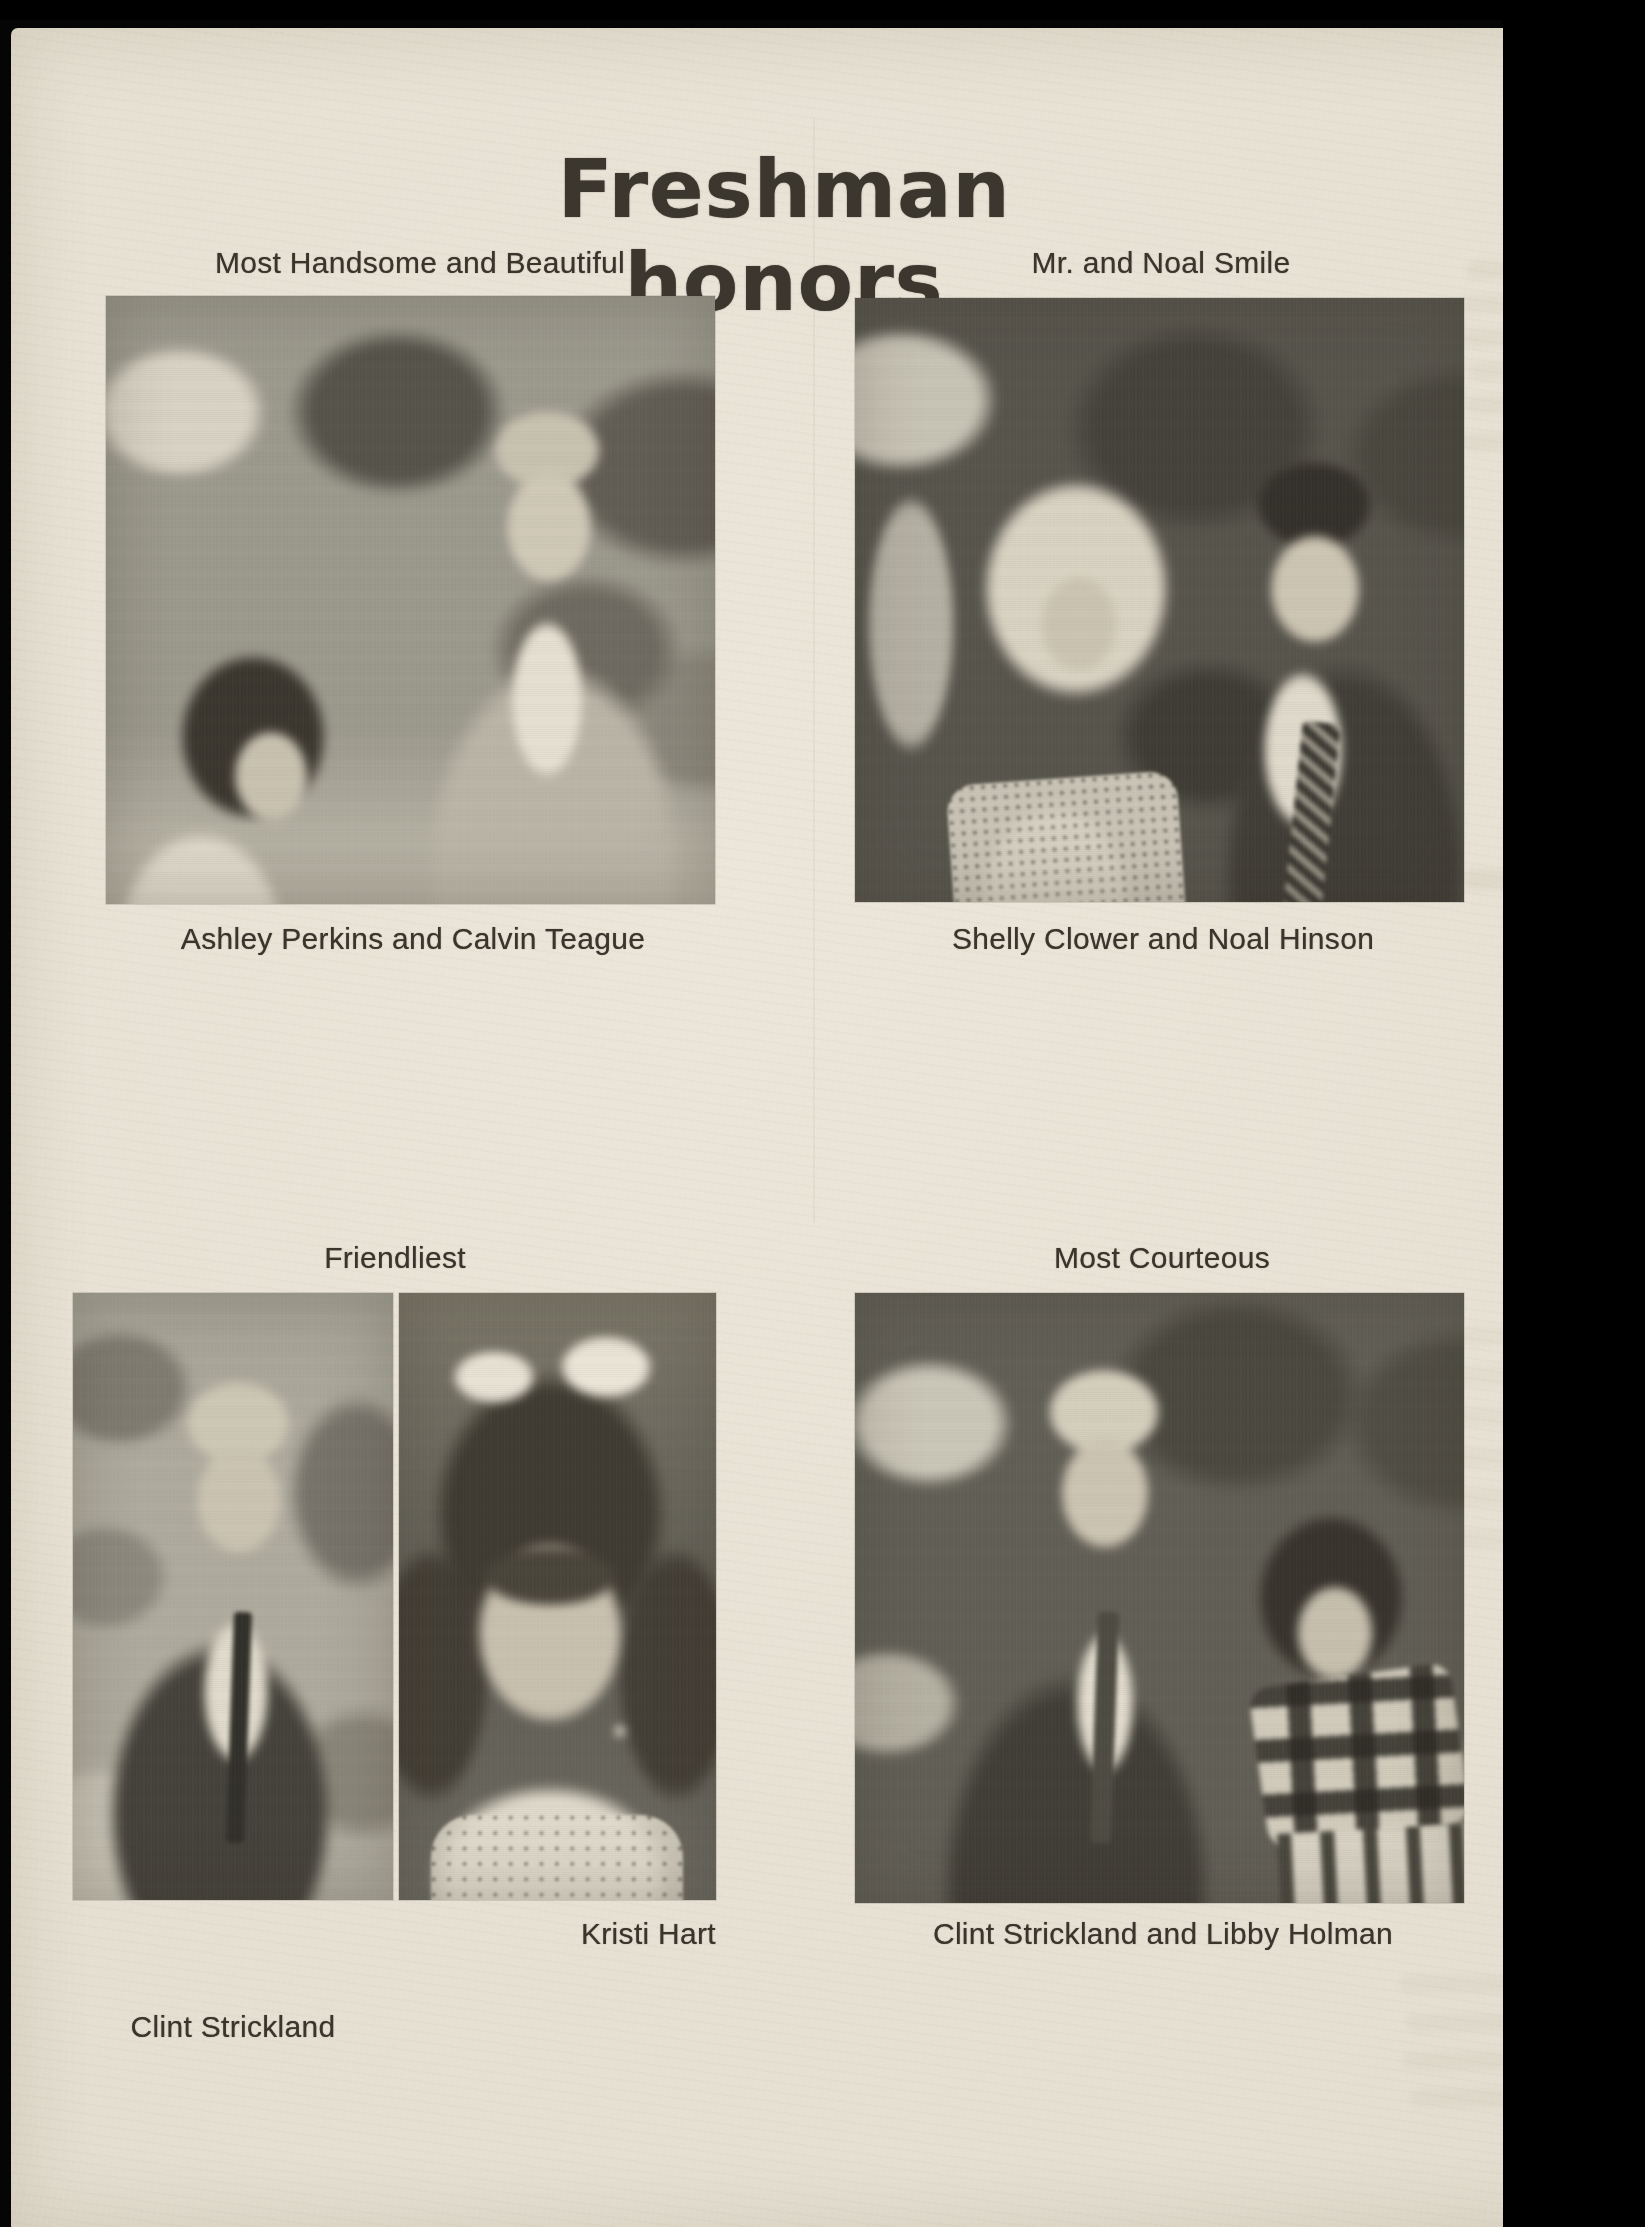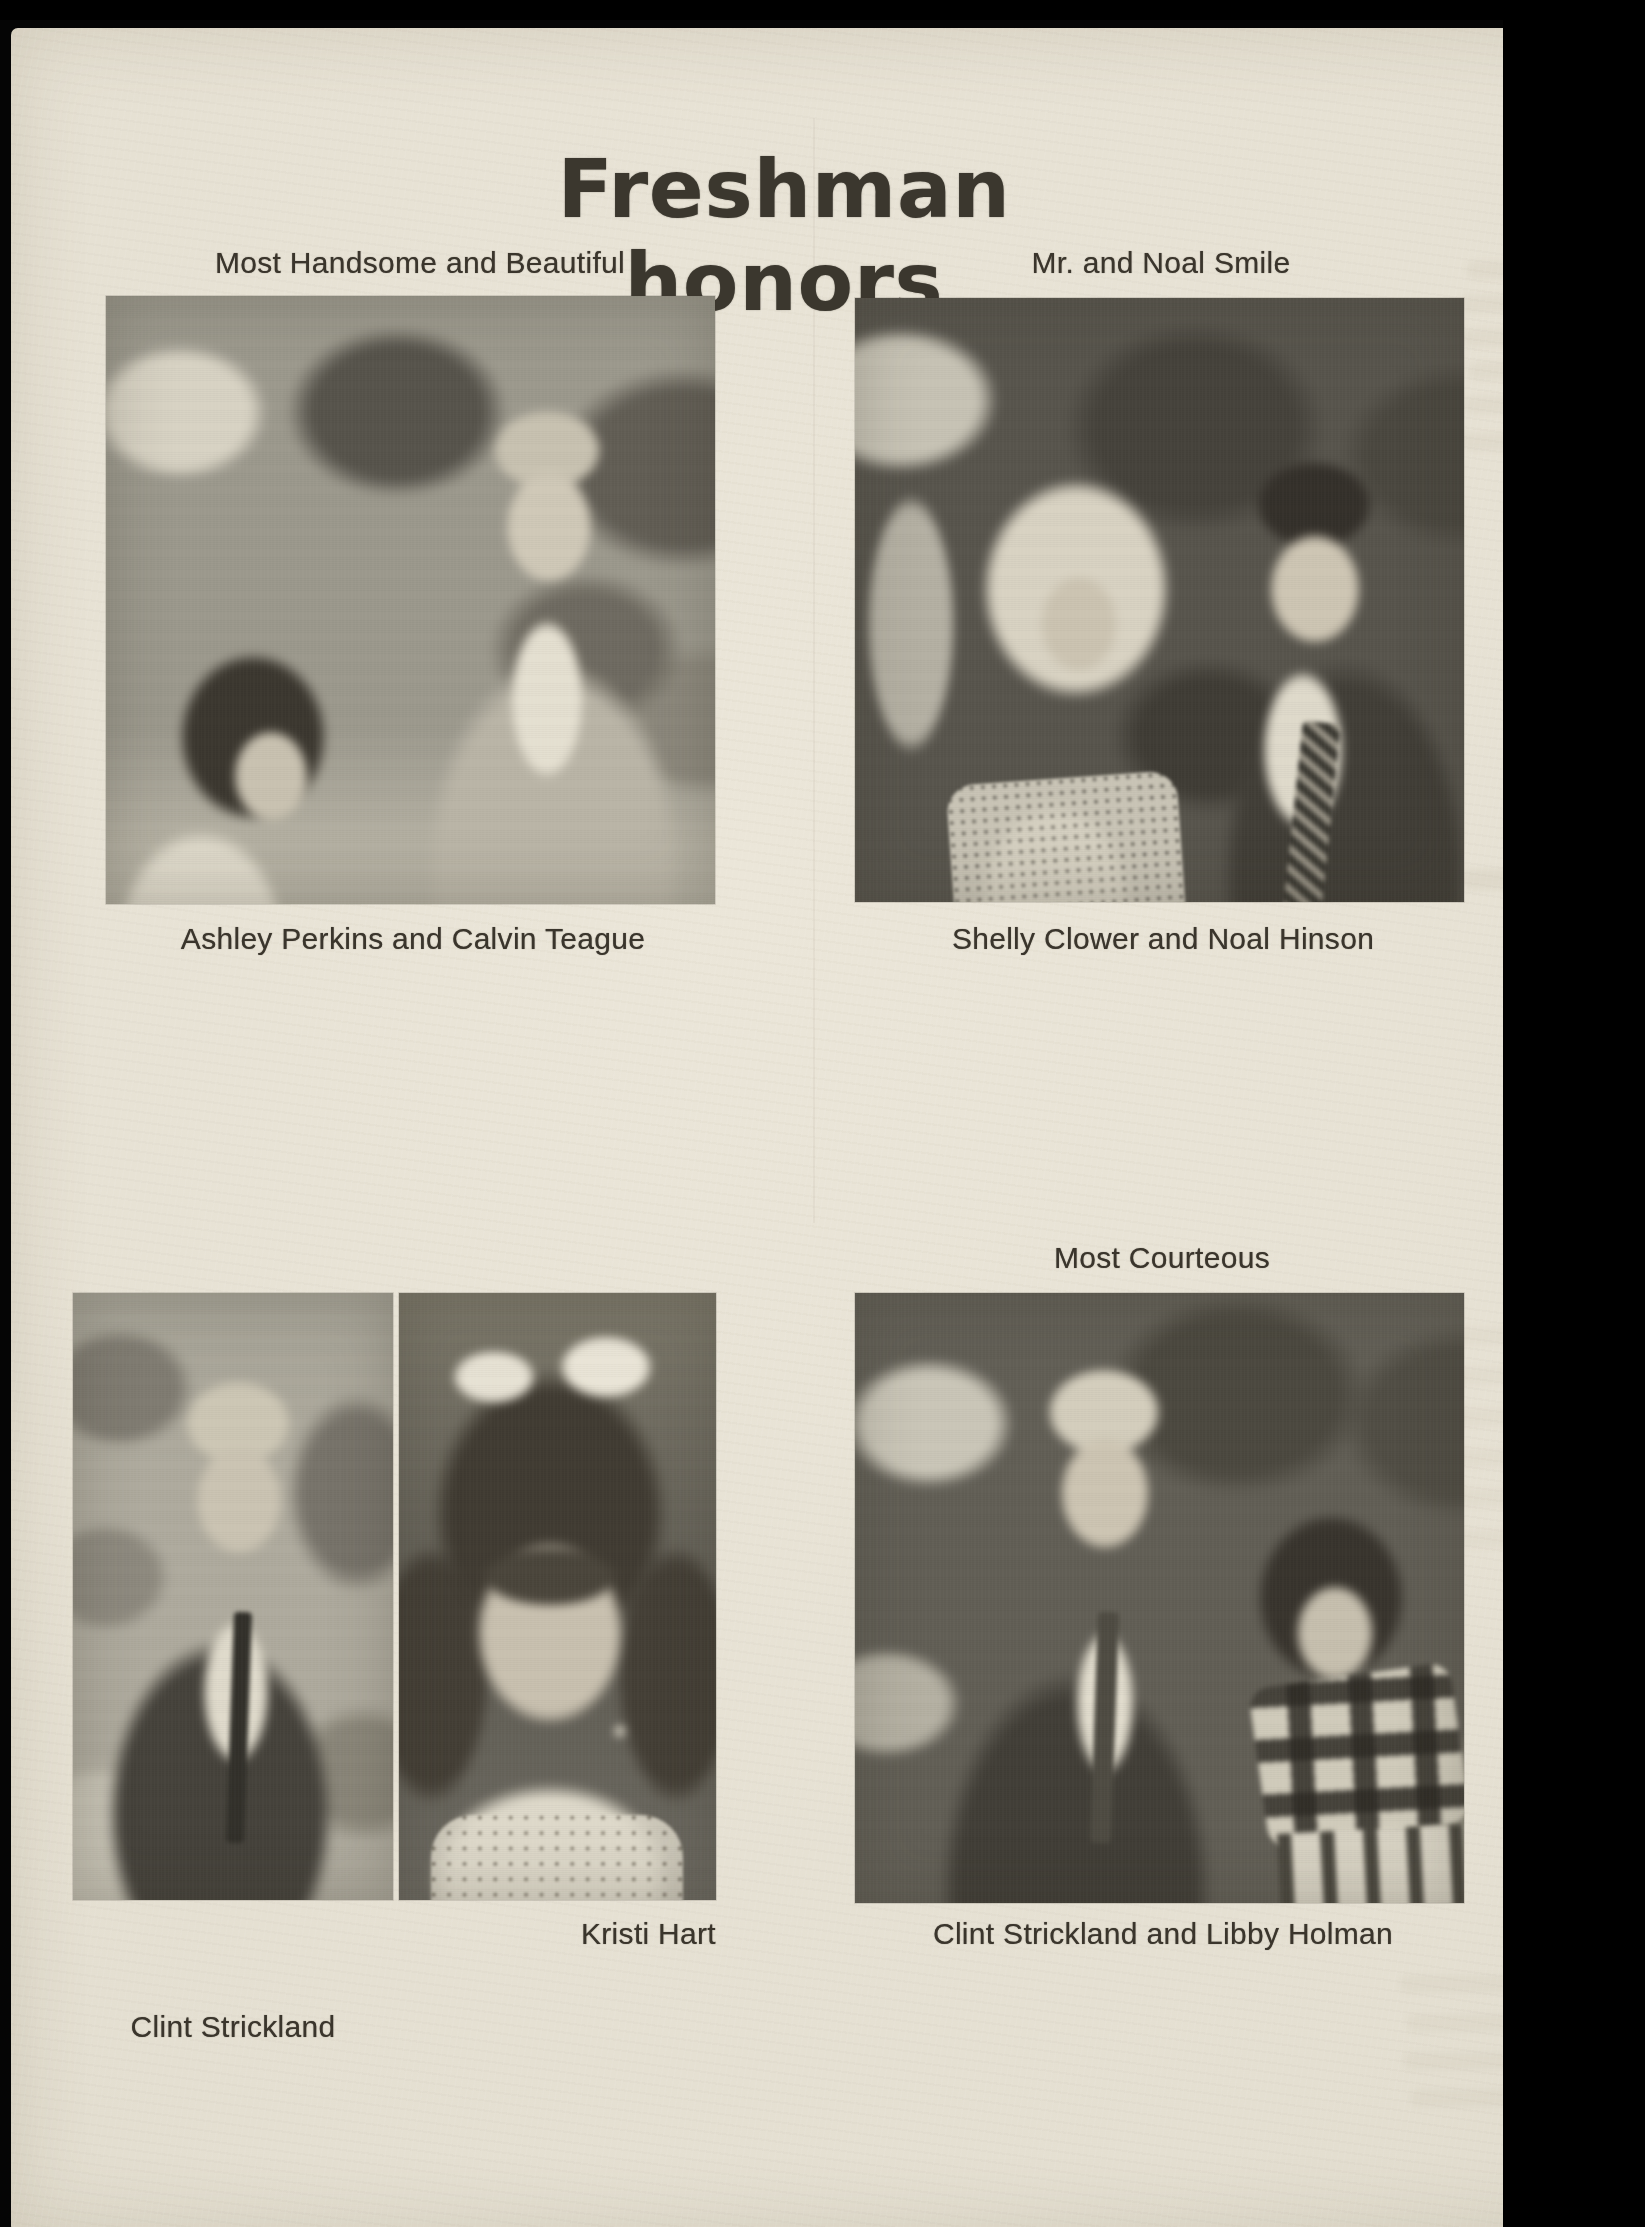--- a/index.html
+++ b/index.html
@@ -178,20 +178,21 @@
     <div class="scene"></div>
     <div class="dress"></div>
     <div class="tie"></div>
     <div class="grain"></div>
     <div class="vig"></div>
   </div>
 
   <div id="c2" class="cap">Shelly Clower and Noal Hinson</div>
   <div id="c1" class="cap">Ashley Perkins and Calvin Teague</div>
 
+  <div id="h3" class="hdg">Friendliest</div>
   <div id="h4" class="hdg">Most Courteous</div>
 
   <div id="p3" class="photo" aria-label="Black-and-white outdoor photo of a smiling boy with blond hair in a dark blazer and tie">
     <div class="scene"></div>
     <div class="tie"></div>
     <div class="grain"></div>
     <div class="vig"></div>
   </div>
 
   <div id="p4" class="photo" aria-label="Black-and-white studio portrait of a girl with permed dark hair and a large white hair bow">

